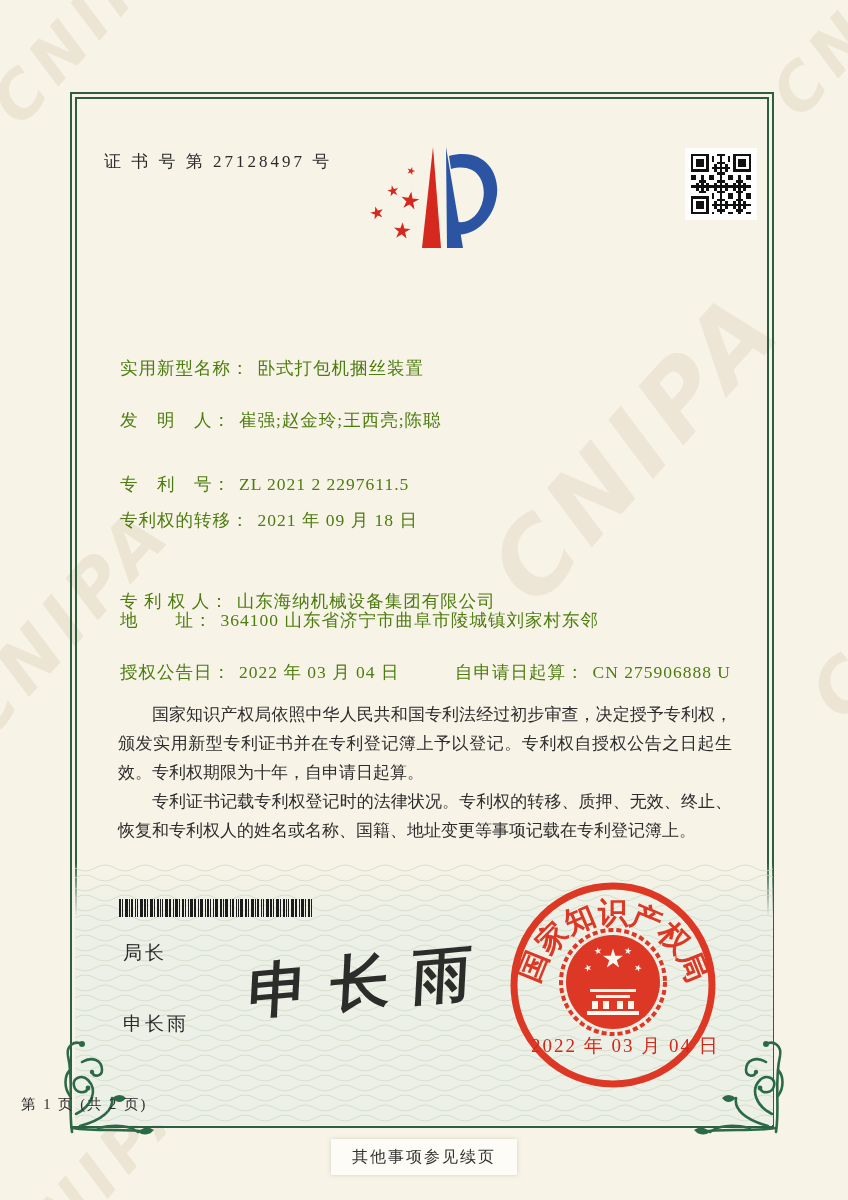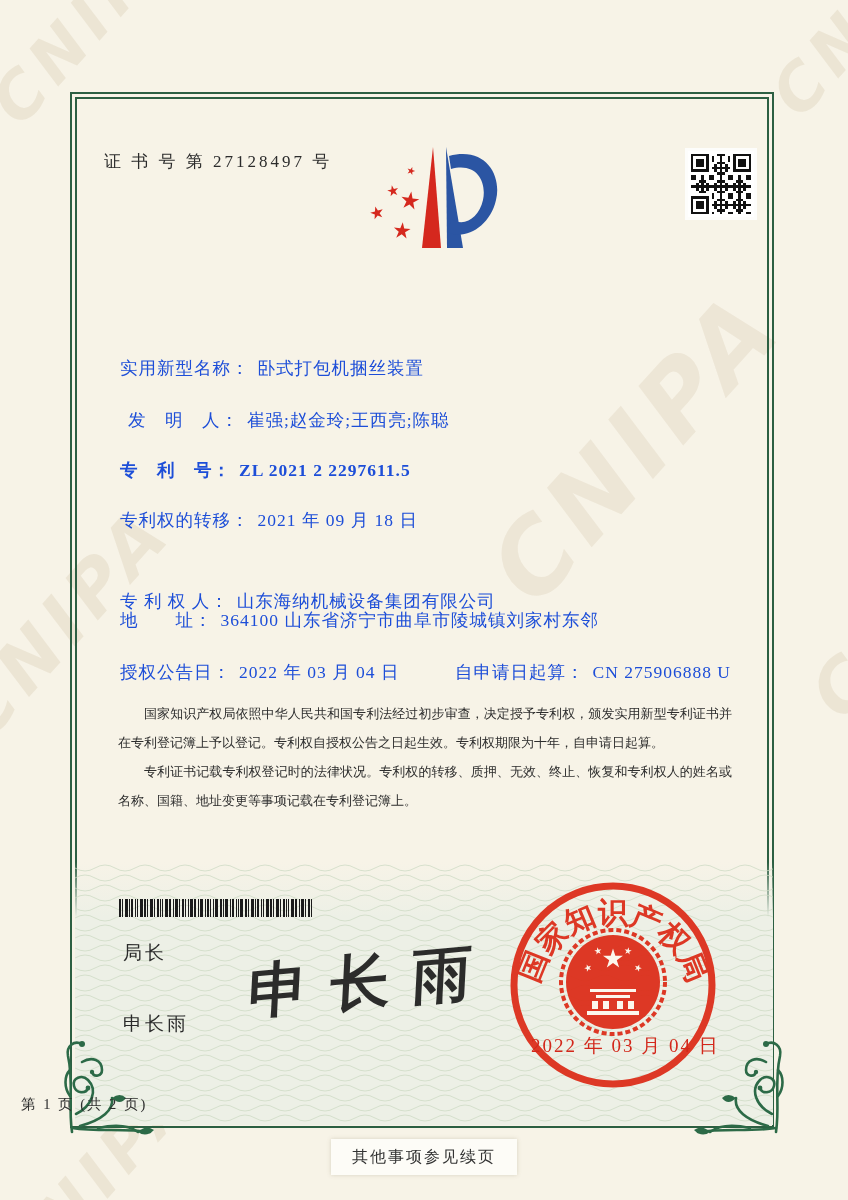--- a/index.html
+++ b/index.html
@@ -42,28 +42,28 @@
     position:absolute;left:104px;top:150px;
     font-size:17px;color:#2b2b2b;letter-spacing:3px;z-index:4;
   }
   .logo{position:absolute;left:348px;top:140px;z-index:4;}
   .qr{position:absolute;left:685px;top:148px;z-index:4;background:#fdfdfb;padding:3px;}
   .title{
     position:absolute;left:0;right:0;top:254px;text-align:center;
     font-size:45px;font-weight:bold;color:#232323;letter-spacing:10px;z-index:4;
   }
   .row{
-    position:absolute;left:120px;font-size:17.5px;color:#1d4ed8;
+    position:absolute;left:120px;font-size:17.5px;color:#4d7c0f;
     letter-spacing:1px;z-index:4;white-space:nowrap;
   }
   .row .val{margin-left:8px;}
   .grant-no-group{position:absolute;left:335px;top:0;}
   .paras{
     position:absolute;left:118px;top:700px;width:614px;z-index:4;
-    font-size:13px;line-height:29px;color:#2d2d2d;text-align:justify;font-family:Liberation Mono, monospace;
+    font-size:17px;line-height:29px;color:#2d2d2d;text-align:justify;
   }
   .paras p{margin:0;text-indent:2em;}
   .barcode{
     position:absolute;left:119px;top:899px;height:18px;z-index:4;
     display:flex;align-items:stretch;
   }
   .barcode span{display:block;background:#1b1b1b;}
   .issuer-pos,.issuer-name{
     position:absolute;left:123px;z-index:4;
     font-family:"Liberation Sans","DejaVu Sans",sans-serif;
@@ -379,24 +379,24 @@
       <rect x="19" y="3" width="3" height="3" fill="#111"></rect>
       <rect x="1" y="17" width="7" height="7" fill="#111"></rect>
       <rect x="2" y="18" width="5" height="5" fill="#fff"></rect>
       <rect x="3" y="19" width="3" height="3" fill="#111"></rect>
     </svg>
 
 
   <div class="row" style="top:356px;">
     <span class="lab">实用新型名称：</span><span class="val">卧式打包机捆丝装置</span>
   </div>
-  <div class="row" style="top:408px;margin-left:8px;">
+  <div class="row" style="top:408px;">
     <span class="lab">发　明　人：</span><span class="val">崔强;赵金玲;王西亮;陈聪</span>
   </div>
-  <div class="row" style="top:458px;font-weight:bold;">
+  <div class="row" style="top:472px;">
     <span class="lab">专　利　号：</span><span class="val">ZL 2021 2 2297611.5</span>
   </div>
   <div class="row" style="top:508px;">
     <span class="lab">专利权的转移：</span><span class="val">2021 年 09 月 18 日</span>
   </div>
   <div class="row" style="top:589px;">
     <span class="lab">专 利 权 人：</span><span class="val">山东海纳机械设备集团有限公司</span>
   </div>
   <div class="row" style="top:608px;">
     <span class="lab">地　　址：</span><span class="val">364100 山东省济宁市曲阜市陵城镇刘家村东邻</span>

